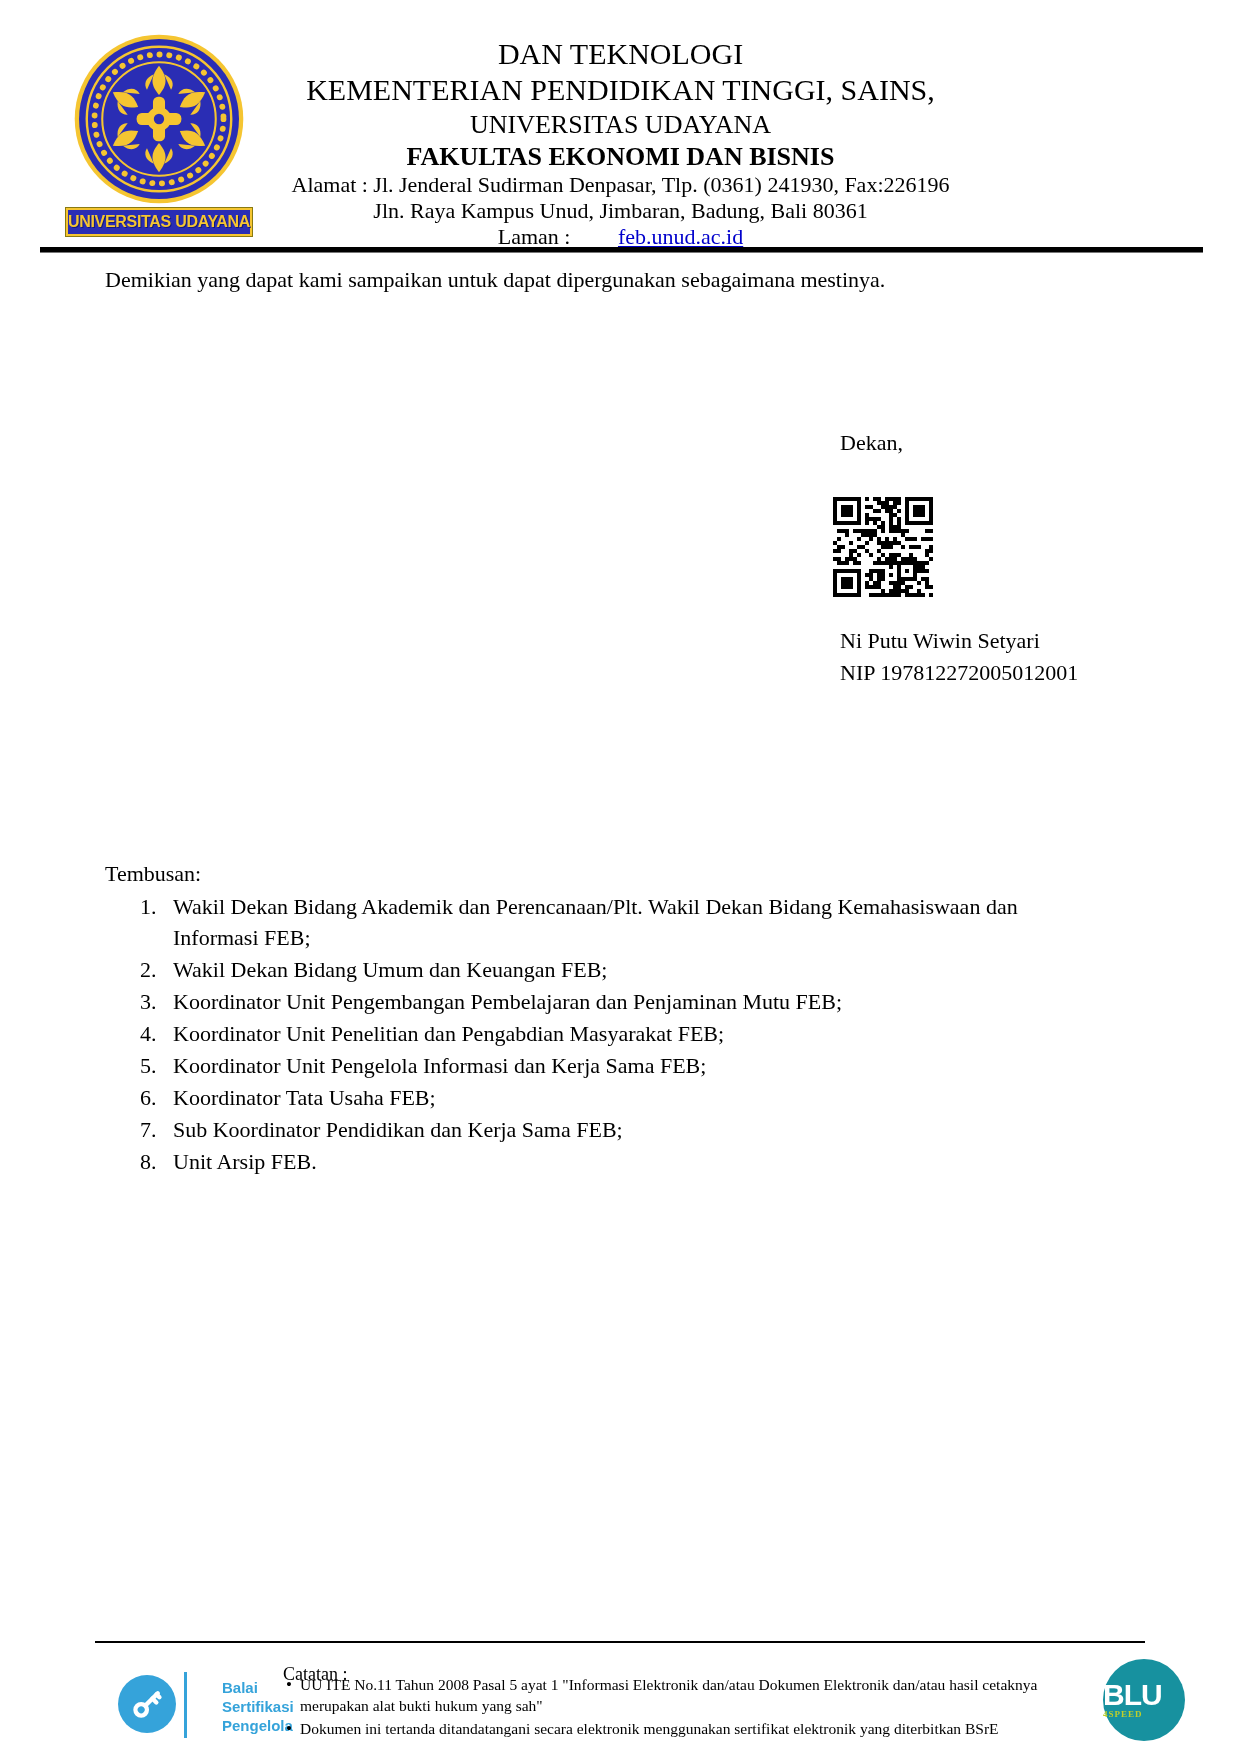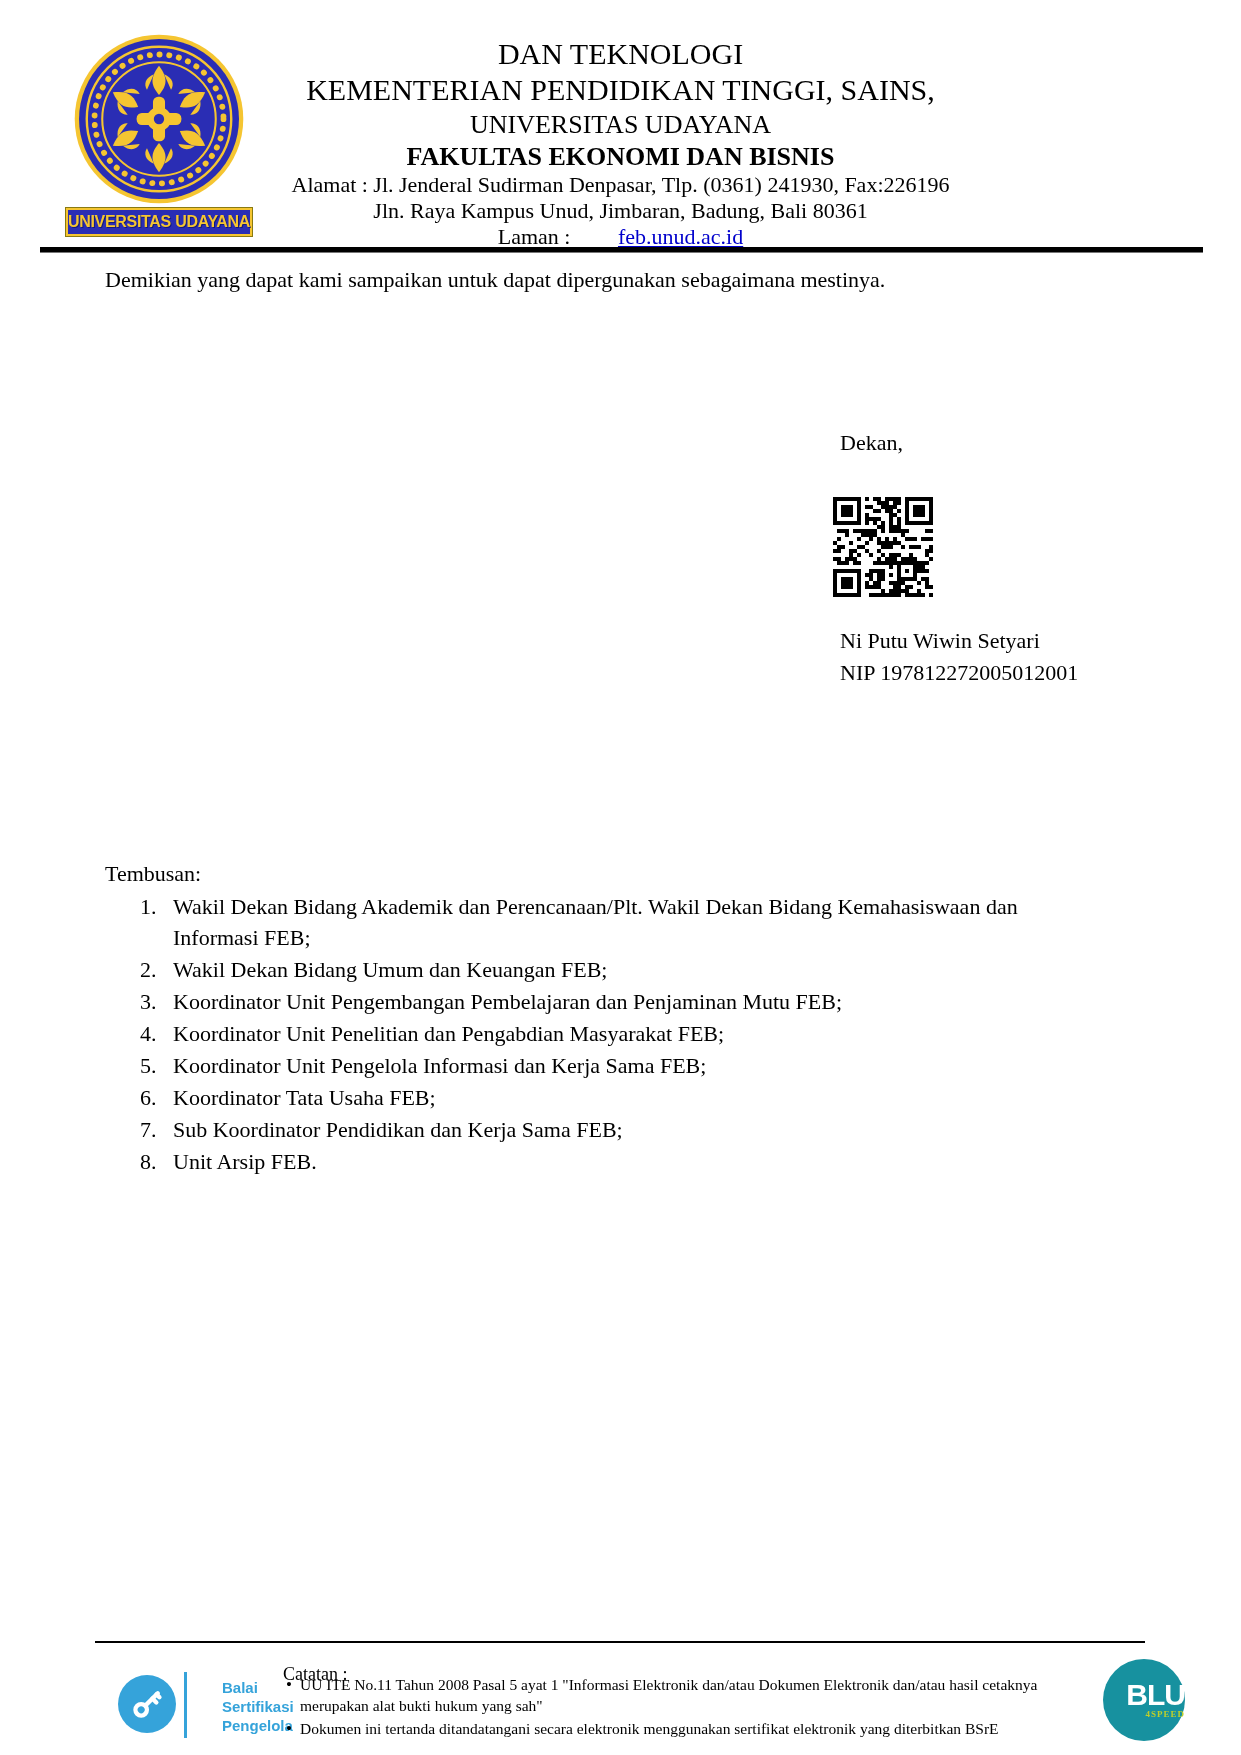--- a/index.html
+++ b/index.html
@@ -48,21 +48,21 @@
   .bsre-div{position:absolute;left:184px;top:1672px;width:3px;height:66px;background:var(--bsre-blue,#35a3da);}
   .bsre-text{position:absolute;left:194px;top:1678px;font-family:"Liberation Sans",sans-serif;
              font-weight:bold;font-size:15px;line-height:19px;color:var(--bsre-blue,#35a3da);margin-left:28px;}
   .catatan{position:absolute;left:283px;top:1652px;font-size:18px;margin-top:12px;}
   ul.notes{position:absolute;left:283px;top:1674px;width:800px;margin:0;padding:0;list-style:none;
            font-size:15.5px;line-height:21px;}
   ul.notes li{position:relative;padding-left:17px;margin:0 0 2px 0;}
   ul.notes li::before{content:"\2022";position:absolute;left:3px;top:0;font-size:17px;}
   .blu-circle{position:absolute;left:1103px;top:1659px;width:82px;height:82px;border-radius:50%;
               background:var(--blu-teal,#17919f);display:flex;flex-direction:column;
-              align-items:flex-end;justify-content:center;}
+              align-items:flex-start;justify-content:center;}
   .blu-main{font-family:"Liberation Sans",sans-serif;font-weight:bold;font-size:30px;
             letter-spacing:-1px;color:#fff;line-height:28px;}
   .blu-sub{font-family:Liberation Serif, serif;font-weight:bold;font-size:9px;
            letter-spacing:1px;color:var(--blu-accent,#bfcf2a);line-height:10px;}
 </style>
 </head>
 <body>
 
 <div class="page">
 

